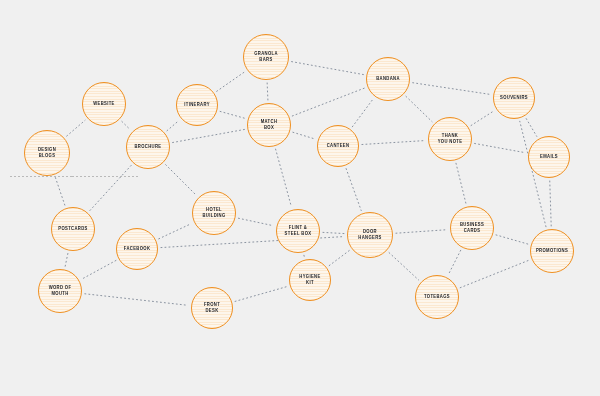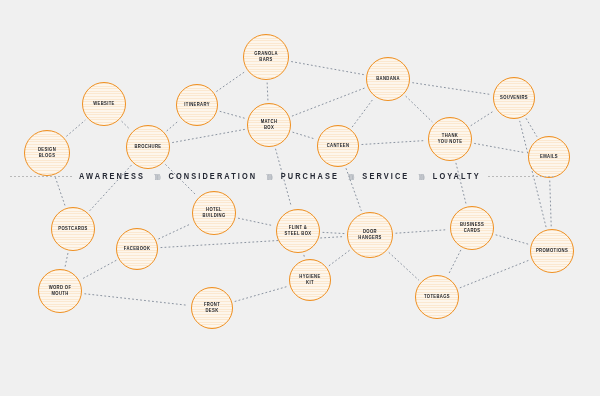--- a/index.html
+++ b/index.html
@@ -191,27 +191,16 @@
       <div class="node" style="left: 415px; top: 275px; width: 44px; height: 44px;">
         <span class="lbl">TOTEBAGS</span>
       </div>
       <div class="node" style="left: 530px; top: 229px; width: 44px; height: 44px;">
         <span class="lbl">PROMOTIONS</span>
       </div>
     </div>
 
   <div id="axis">
     <div class="axis-dots lead"></div>
-    <div id="axis-stages" style="display:flex;align-items:center;">
-        <span class="stage-label">AWARENESS</span>
-        <span class="chev">))))))</span>
-        <span class="stage-label">CONSIDERATION</span>
-        <span class="chev">))))))</span>
-        <span class="stage-label">PURCHASE</span>
-        <span class="chev">))))))</span>
-        <span class="stage-label">SERVICE</span>
-        <span class="chev">))))))</span>
-        <span class="stage-label">LOYALTY</span>
-      </div>
     <div class="axis-dots tail"></div>
   </div>
 
 </div>
 
 </body></html>

